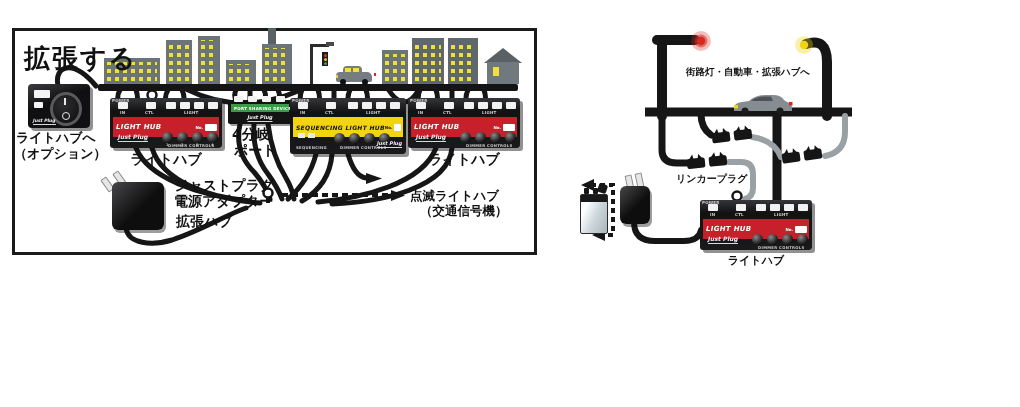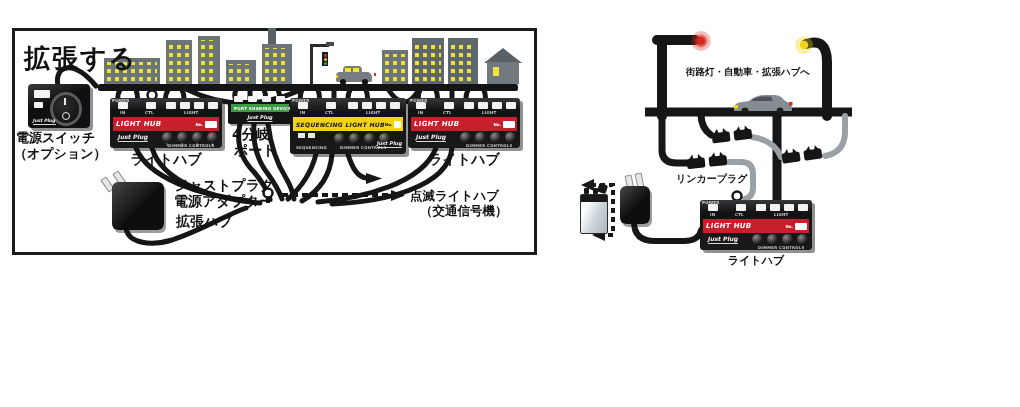--- a/index.html
+++ b/index.html
@@ -28,21 +28,21 @@
   .car .cabwin{position:absolute;left:9px;top:2px;width:6px;height:4px;background:var(--window-yellow,#f2e03a);}
   .car .cabwin2{left:17px;}
   .car .wheel{position:absolute;top:13px;width:6px;height:6px;border-radius:50%;background:#111;}
   .car .tail{position:absolute;right:0;top:7px;width:2px;height:3px;background:#d62a20;}
   .car .head{position:absolute;left:0;top:9px;width:2px;height:3px;background:#f2d512;}
   
   .dev{position:absolute;background:linear-gradient(180deg,#35363a 0,#121213 26%,#1a1a1c 100%);
        border-radius:3px;box-shadow:3px 3px 0 rgba(10,10,10,.45);z-index:3;}
   .p{position:absolute;top:4px;width:10px;height:7px;background:#f2f2f2;border-radius:1px;}
   .pl{position:absolute;font-size:4px;font-weight:bold;color:#cfcfcf;letter-spacing:.2px;font-style:normal;}
-  .banner{position:absolute;left:3px;right:3px;height:14px;display:flex;align-items:center;}
+  .banner{position:absolute;left:3px;right:3px;height:20px;display:flex;align-items:center;}
   .bn{font-size:7px;font-weight:bold;font-style:italic;letter-spacing:.3px;padding-left:3px;white-space:nowrap;}
   .no{font-size:4px;font-weight:bold;margin-left:auto;margin-right:2px;}
   .nobox{width:12px;height:7px;background:#fff;margin-right:2px;border-radius:1px;}
   .knob{position:absolute;width:11px;height:11px;border-radius:50%;
         background:radial-gradient(circle at 35% 30%,#8a8a8a,#2b2b2b 55%,#000 90%);}
   .knum{position:absolute;font-size:3.5px;color:#bbb;}
   .dim{position:absolute;font-size:3.8px;font-weight:bold;color:#c9c9c9;letter-spacing:.3px;}
   .logo{position:absolute;font-size:6px;font-weight:bold;font-style:italic;color:#f0f0f0;
         border-bottom:1px solid #d9d9d9;padding-bottom:1px;white-space:nowrap;}
   .red{background:var(--banner-red,#c8202a);color:#fff;}
@@ -193,21 +193,21 @@
     <polygon points="594,179 581,185 594,191" fill="#161616"></polygon>
     <polygon points="605,229 592,235 605,241" fill="#161616"></polygon>
   </svg>
 
   <div class="pswitch" style="left:28px;top:84px;width:62px;height:44px">
     <i class="abs" style="left:6px;top:6px;width:16px;height:8px;background:#f4f4f4;border-radius:1px"></i>
     <i class="abs" style="left:6px;top:18px;width:9px;height:6px;background:#f4f4f4;border-radius:1px"></i>
     <span class="dial"></span>
     <span class="logo" style="left:5px;bottom:3px;font-size:4.5px">Just Plug</span>
   </div>
-  <div class="lbl" style="left:16px;top:129px;font-size:13px">電源スイッチ</div>
+  <div class="lbl" style="left:16px;top:129px;font-size:13px">ライトハブへ</div>
   <div class="lbl" style="left:14px;top:145px;font-size:13px">（オプション）</div>
 
   <div class="dev" style="left:110px;top:98px;width:112px;height:50px">
     <i class="p" style="left:8px"></i>
       <i class="p" style="left:36px"></i>
     <i class="p" style="left:56px"></i>
       <i class="p" style="left:70px"></i>
       <i class="p" style="left:84px"></i>
       <i class="p" style="left:98px"></i>
     <b class="pl" style="left:2px;top:0">POWER</b>

